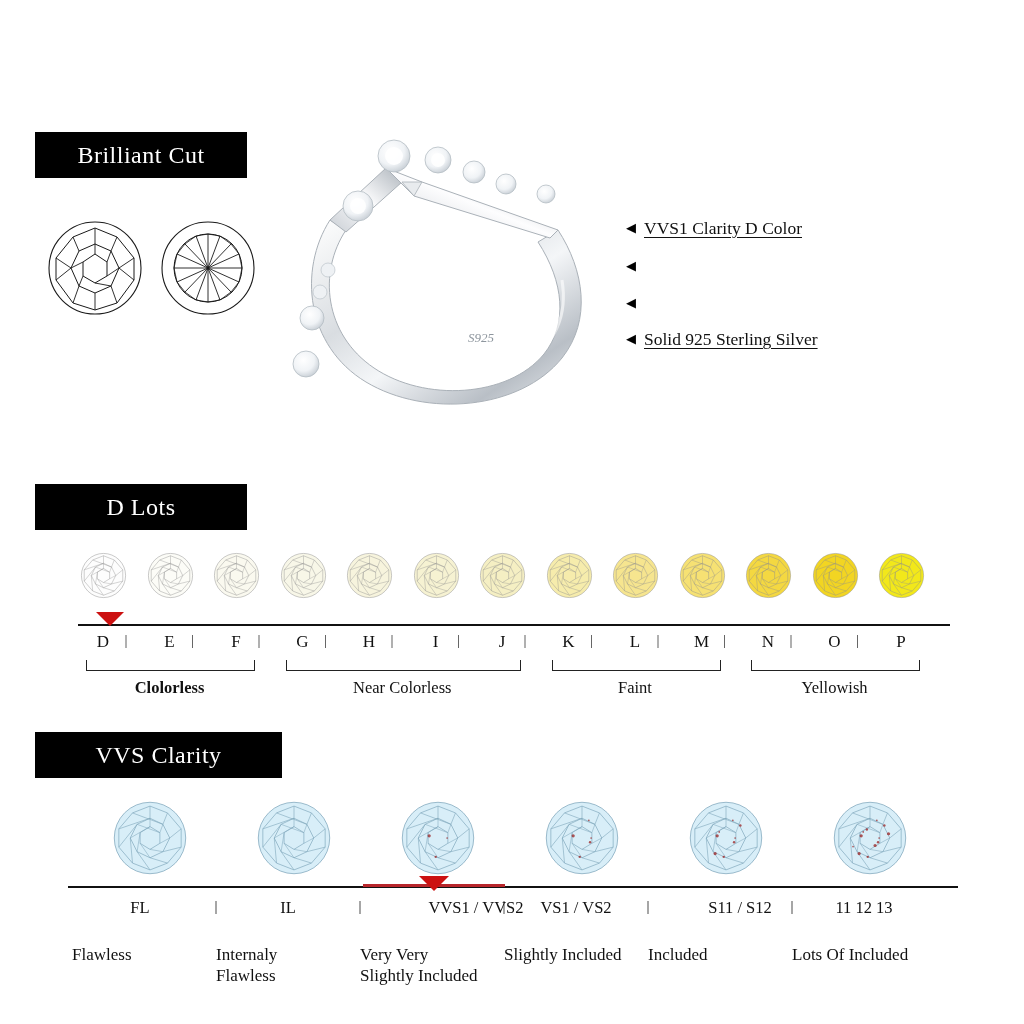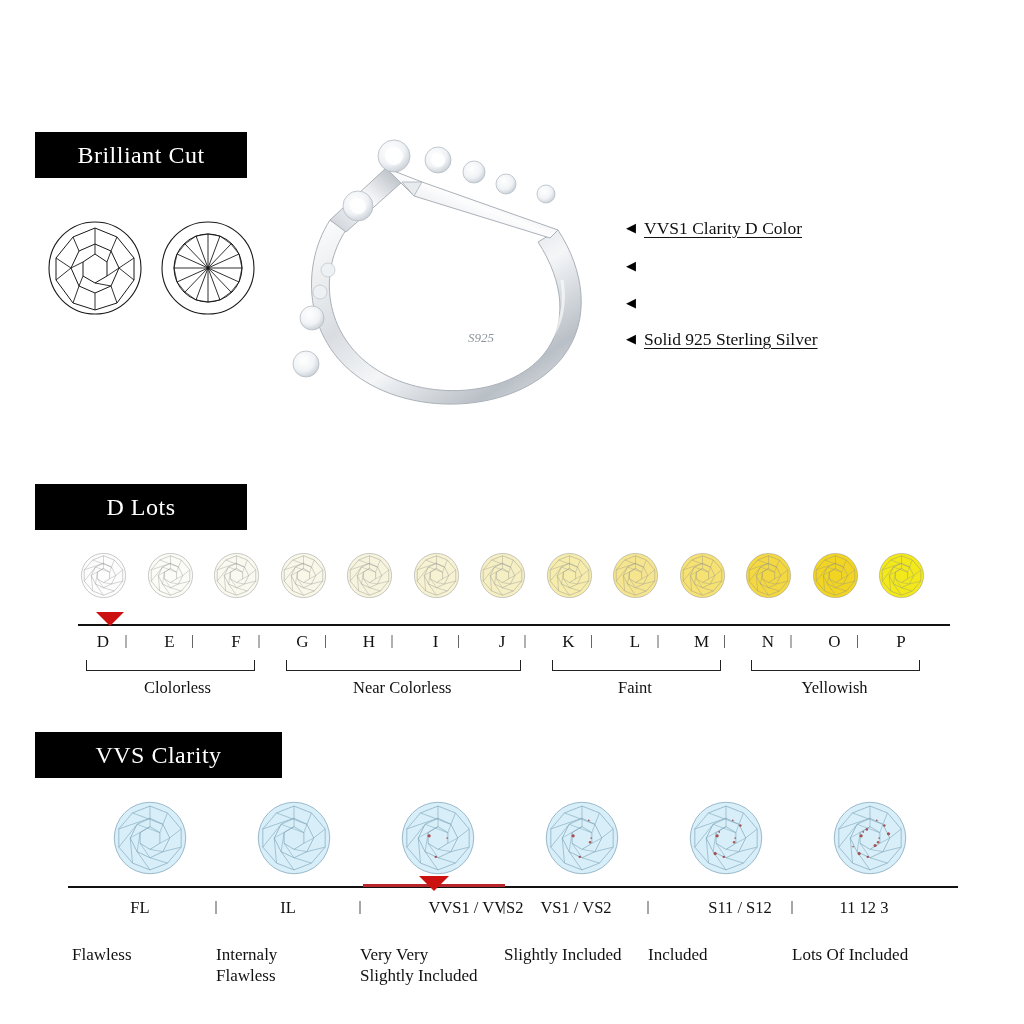--- a/index.html
+++ b/index.html
@@ -861,21 +861,21 @@
 <div class="grade-letter" style="left: 620px;">L</div>
 <div class="grade-sep" style="left: 653px;">|</div>
 <div class="grade-letter" style="left: 686.5px;">M</div>
 <div class="grade-sep" style="left: 719.5px;">|</div>
 <div class="grade-letter" style="left: 753px;">N</div>
 <div class="grade-sep" style="left: 786px;">|</div>
 <div class="grade-letter" style="left: 819.5px;">O</div>
 <div class="grade-sep" style="left: 852.5px;">|</div>
 <div class="grade-letter" style="left: 886px;">P</div>
 <div class="bracket" style="left: 86px; width: 167px;"></div>
-<div class="bracket-label" style="left: 94px; width: 167px;">Clolorless</div>
+<div class="bracket-label" style="left: 86px; width: 167px; font-weight: bold;">Clolorless</div>
 <div class="bracket" style="left: 285.5px; width: 233.5px;"></div>
 <div class="bracket-label" style="left: 285.5px; width: 233.5px;">Near Colorless</div>
 <div class="bracket" style="left: 551.5px; width: 167px;"></div>
 <div class="bracket-label" style="left: 551.5px; width: 167px;">Faint</div>
 <div class="bracket" style="left: 751px; width: 167px;"></div>
 <div class="bracket-label" style="left: 751px; width: 167px;">Yellowish</div>
 <div class="clarity-grade" style="left: 68px; width: 144px;">FL</div>
 <div class="clarity-sep" style="left: 211px;">|</div>
 <div class="clarity-desc" style="left: 72px; width: 144px;">Flawless</div>
 <div class="clarity-grade" style="left: 216px; width: 144px;">IL</div>
@@ -883,14 +883,14 @@
 <div class="clarity-desc" style="left: 216px; width: 144px;">Internaly<br>Flawless</div>
 <div class="clarity-grade" style="left: 360px; width: 144px; padding-left: 44px;">VVS1 / VVS2</div>
 <div class="clarity-sep" style="left: 499px;">|</div>
 <div class="clarity-desc" style="left: 360px; width: 144px;">Very Very<br>Slightly Included</div>
 <div class="clarity-grade" style="left: 504px; width: 144px;">VS1 / VS2</div>
 <div class="clarity-sep" style="left: 643px;">|</div>
 <div class="clarity-desc" style="left: 504px; width: 144px;">Slightly Included</div>
 <div class="clarity-grade" style="left: 648px; width: 144px; padding-left: 20px;">S11 / S12</div>
 <div class="clarity-sep" style="left: 787px;">|</div>
 <div class="clarity-desc" style="left: 648px; width: 144px;">Included</div>
-<div class="clarity-grade" style="left: 792px; width: 144px;">11 12 3</div>
+<div class="clarity-grade" style="left: 792px; width: 144px;">11 12 13</div>
 <div class="clarity-desc" style="left: 792px; width: 144px;">Lots Of Included</div>
 
 </body></html>

